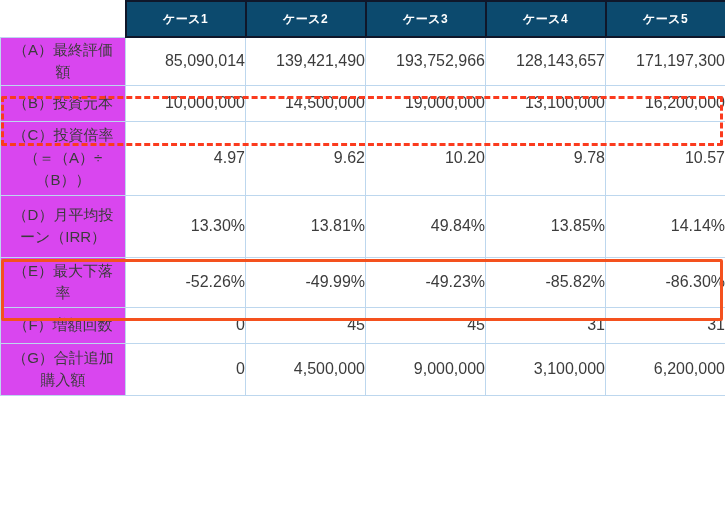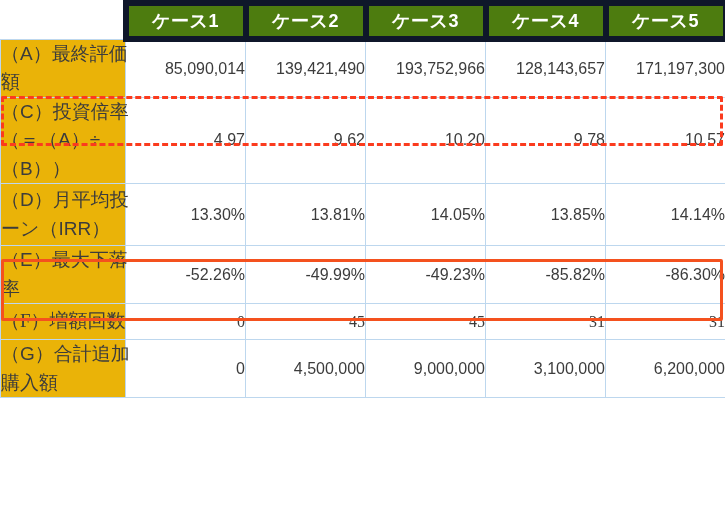--- a/index.html
+++ b/index.html
@@ -36,57 +36,57 @@
     box-sizing: border-box;
   }
   
   thead th.corner {
     background: #ffffff;
     border-left: 1px solid #ffffff;
     border-top: 1px solid #ffffff;
     height: 36px;
   }
   thead th.case-head {
-    background: #4d7c0f;
+    background: #0c4a6e;
     color: #ffffff;
     font-weight: bold;
     text-align: center;
     letter-spacing: 0.5px;
     height: 36px;
-    border: 6px solid #0f172a;
-    font-size: 18px;
+    border: 2px solid #0f172a;
+    font-size: 12px;
   }
   
   td.rowlabel {
-    background: #eab308;
+    background: #d946ef;
     color: #3c3c3c;
     padding: 7px 8px 7px 10px;
     line-height: 1.5;
-    font-size: 19px;
-    text-align: left;
+    font-size: 15px;
+    text-align: center;
   }
   td.rowlabel .lbl-line {
     display: block;
     white-space: pre;
   }
   td.value {
     background: #ffffff;
     text-align: right;
     padding: 7px 10px 7px 6px;
     line-height: 1.5;
     font-size: 16px;
     color: #3c3c3c;
     white-space: nowrap;
   }
   tr.r-a td { height: 48px; }
   tr.r-b td { height: 36px; }
   tr.r-c td { height: 74px; margin-top: 8px; }
   tr.r-d td { height: 62px; }
   tr.r-e td { height: 50px; }
-  tr.r-f td { height: 36px; font-family: Liberation Serif, serif; }
+  tr.r-f td { height: 36px; }
   tr.r-g td { height: 52px; }
   tr.r-h td { height: 50px; }
 
   
   .hl {
     position: absolute;
     pointer-events: none;
     box-sizing: border-box;
   }
   .hl-dashed {
@@ -129,20 +129,30 @@
           <span class="lbl-line">（A）最終評価</span>
           <span class="lbl-line">額</span>
         </td>
         <td class="value">85,090,014</td>
         <td class="value">139,421,490</td>
         <td class="value">193,752,966</td>
         <td class="value">128,143,657</td>
         <td class="value">171,197,300</td>
       </tr>
 
+      <tr class="r-b">
+        <td class="rowlabel">
+          <span class="lbl-line">（B）投資元本</span>
+        </td>
+        <td class="value">10,000,000</td>
+        <td class="value">14,500,000</td>
+        <td class="value">19,000,000</td>
+        <td class="value">13,100,000</td>
+        <td class="value">16,200,000</td>
+      </tr>
 
       <tr class="r-c">
         <td class="rowlabel">
           <span class="lbl-line">（C）投資倍率</span>
           <span class="lbl-line">（＝（A）÷</span>
           <span class="lbl-line">（B））</span>
         </td>
         <td class="value">4.97</td>
         <td class="value">9.62</td>
         <td class="value">10.20</td>
@@ -150,21 +160,21 @@
         <td class="value">10.57</td>
       </tr>
 
       <tr class="r-d">
         <td class="rowlabel">
           <span class="lbl-line">（D）月平均投</span>
           <span class="lbl-line">ーン（IRR）</span>
         </td>
         <td class="value">13.30%</td>
         <td class="value">13.81%</td>
-        <td class="value">14.05%</td>
+        <td class="value">49.84%</td>
         <td class="value">13.85%</td>
         <td class="value">14.14%</td>
       </tr>
 
       <tr class="r-e">
         <td class="rowlabel">
           <span class="lbl-line">（E）最大下落</span>
           <span class="lbl-line">率</span>
         </td>
         <td class="value">-52.26%</td>

